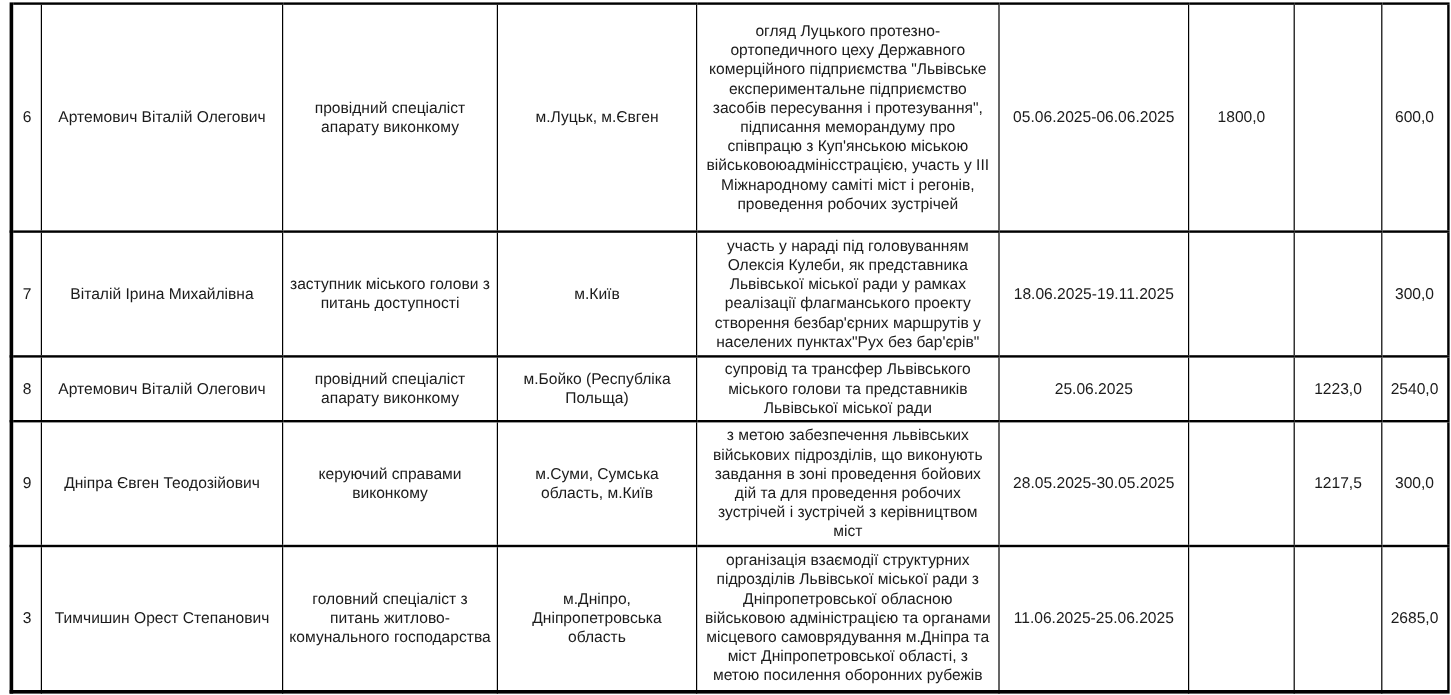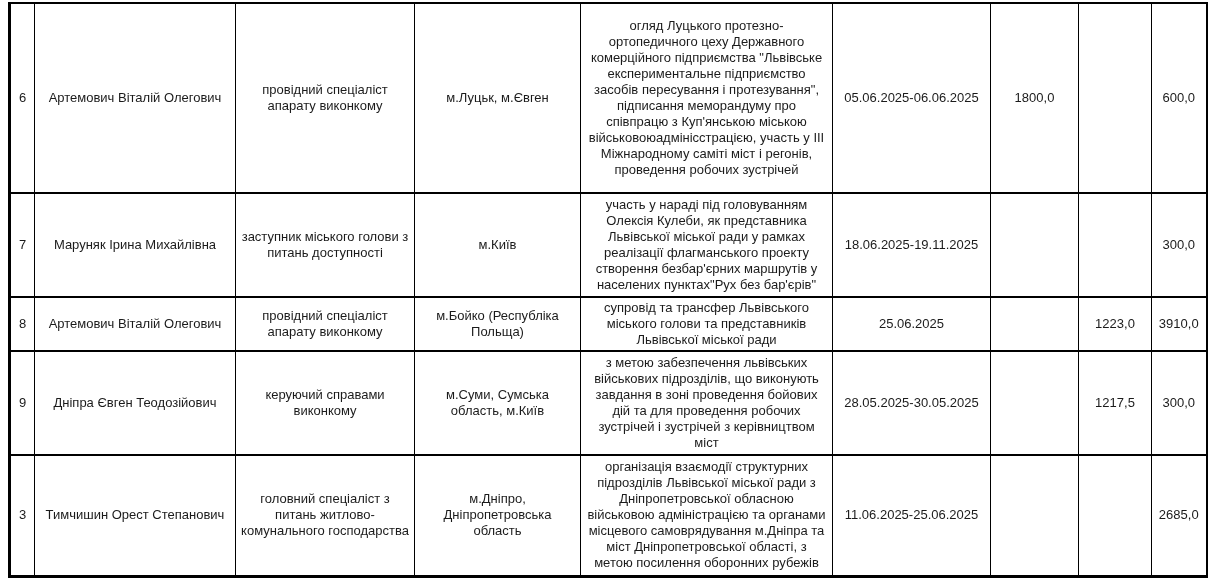--- a/index.html
+++ b/index.html
@@ -72,39 +72,39 @@
     <td class="c-pos">провідний спеціаліст апарату виконкому</td>
     <td class="c-dest">м.Луцьк, м.Євген</td>
     <td class="c-purp">огляд Луцького протезно-ортопедичного цеху Державного комерційного підприємства "Львівське експериментальне підприємство засобів пересування і протезування", підписання меморандуму про співпрацю з Куп'янською міською військовоюадмінісстрацією, участь у ІІІ Міжнародному саміті міст і регонів, проведення робочих зустрічей</td>
     <td class="c-date">05.06.2025-06.06.2025</td>
     <td class="c-a1">1800,0</td>
     <td class="c-a2"></td>
     <td class="c-a3">600,0</td>
   </tr>
         <tr class="r-1">
     <td class="c-num">7</td>
-    <td class="c-name">Маруняк Ірина Михайлівна</td>
+    <td class="c-name">Віталій Ірина Михайлівна</td>
     <td class="c-pos">заступник міського голови з питань доступності</td>
     <td class="c-dest">м.Київ</td>
     <td class="c-purp">участь у нараді під головуванням Олексія Кулеби, як представника Львівської міської ради у рамках реалізації флагманського проекту створення безбар'єрних маршрутів у населених пунктах"Рух без бар'єрів"</td>
     <td class="c-date">18.06.2025-19.11.2025</td>
     <td class="c-a1"></td>
     <td class="c-a2"></td>
     <td class="c-a3">300,0</td>
   </tr>
         <tr class="r-2">
     <td class="c-num">8</td>
     <td class="c-name">Артемович Віталій Олегович</td>
     <td class="c-pos">провідний спеціаліст апарату виконкому</td>
     <td class="c-dest">м.Бойко (Республіка Польща)</td>
     <td class="c-purp">супровід та трансфер Львівського міського голови та представників Львівської міської ради</td>
     <td class="c-date">25.06.2025</td>
     <td class="c-a1"></td>
     <td class="c-a2">1223,0</td>
-    <td class="c-a3">3910,0</td>
+    <td class="c-a3">2540,0</td>
   </tr>
         <tr class="r-3">
     <td class="c-num">9</td>
     <td class="c-name">Дніпра Євген Теодозійович</td>
     <td class="c-pos">керуючий справами виконкому</td>
     <td class="c-dest">м.Суми, Сумська область, м.Київ</td>
     <td class="c-purp">з метою забезпечення львівських військових підрозділів, що виконують завдання в зоні проведення бойових дій та для проведення робочих зустрічей і зустрічей з керівництвом міст</td>
     <td class="c-date">28.05.2025-30.05.2025</td>
     <td class="c-a1"></td>
     <td class="c-a2">1217,5</td>

